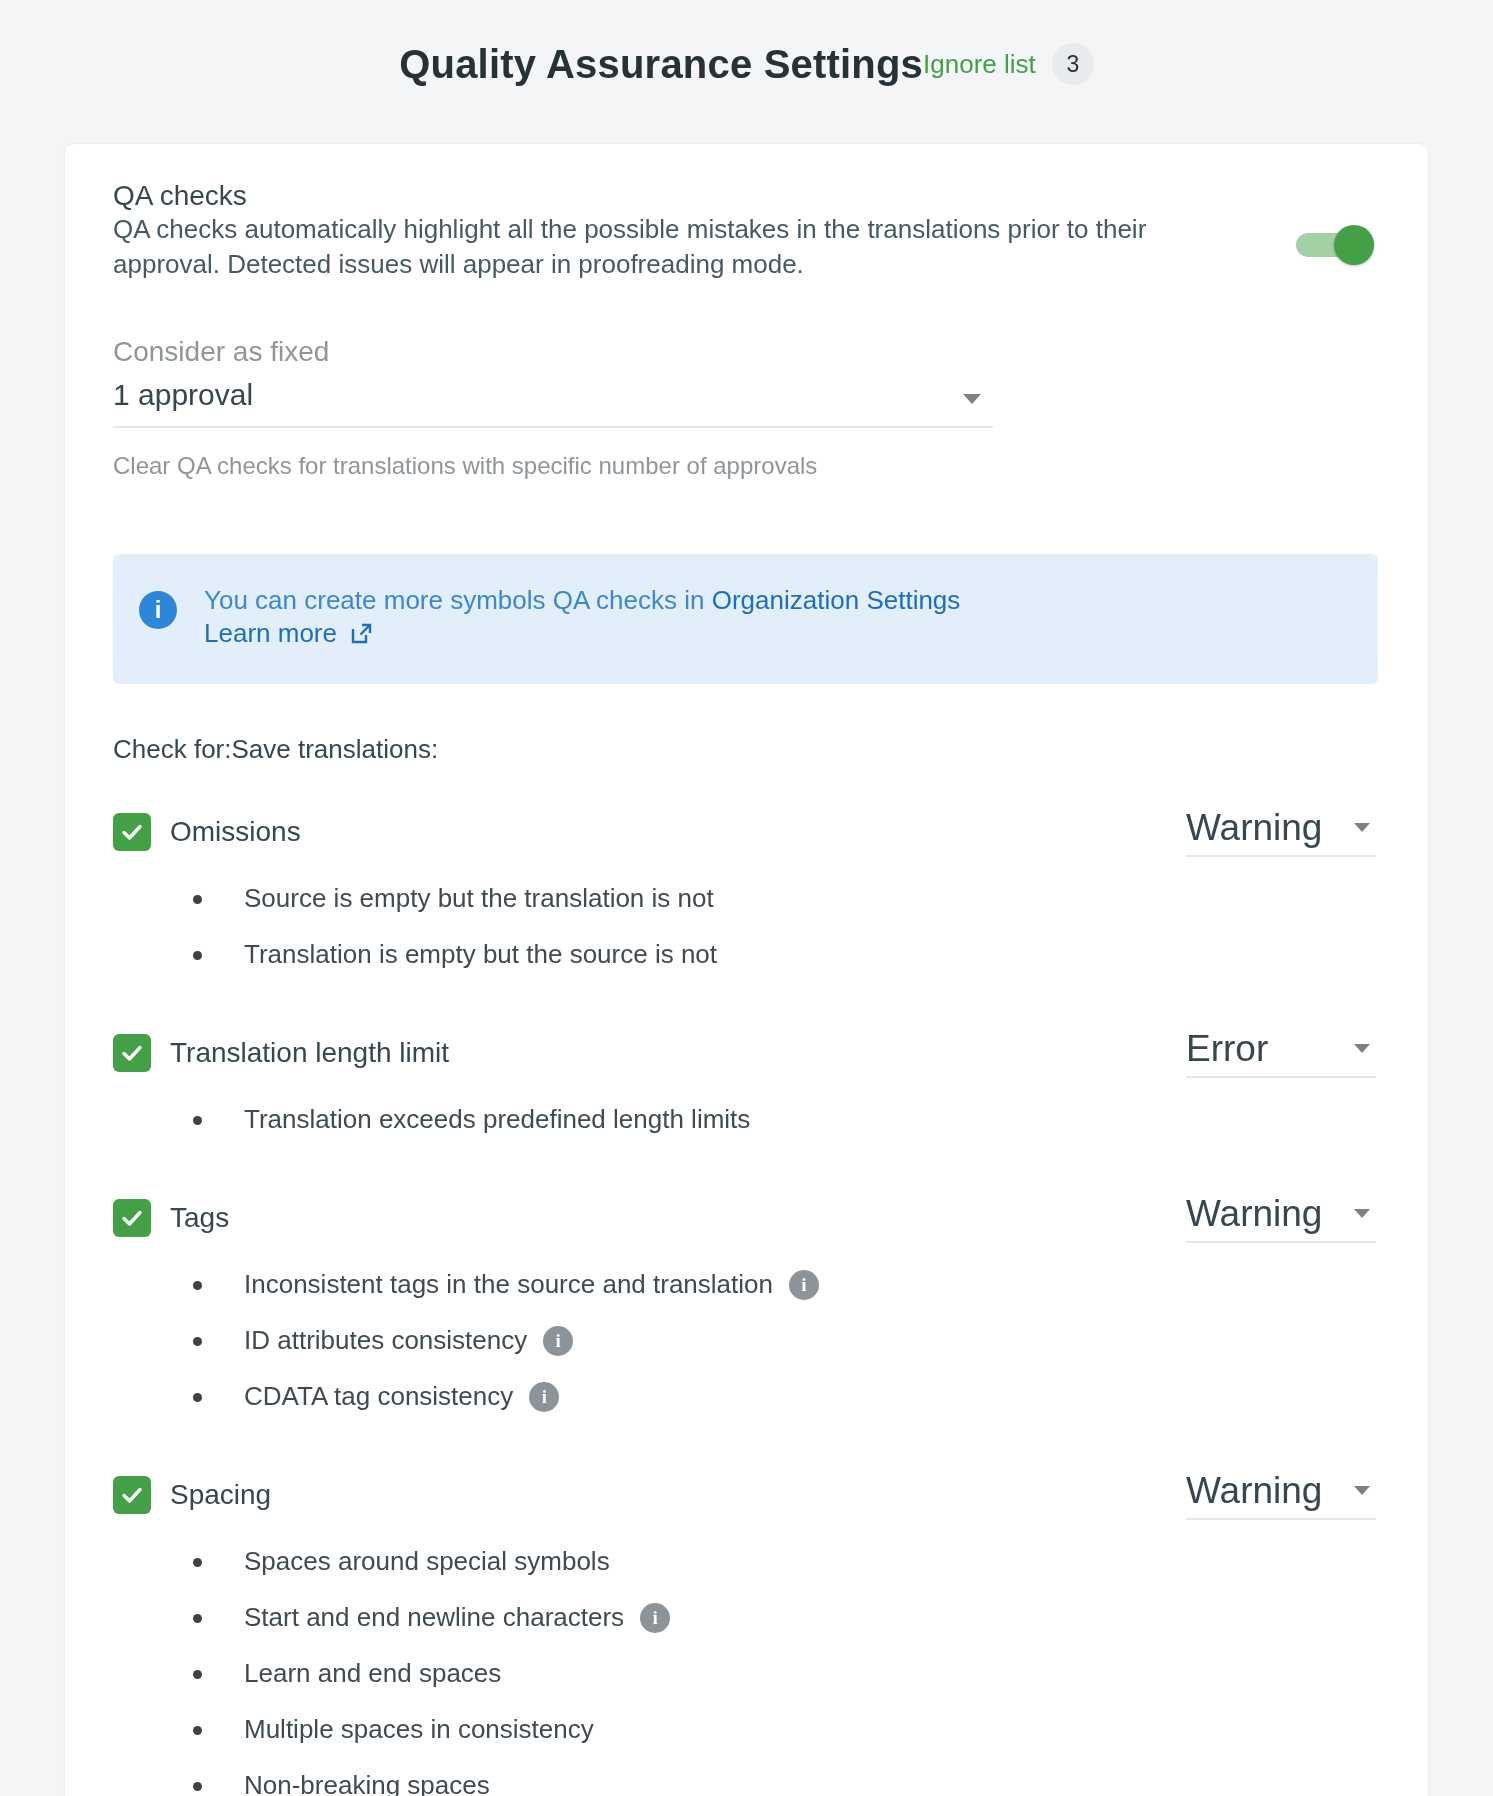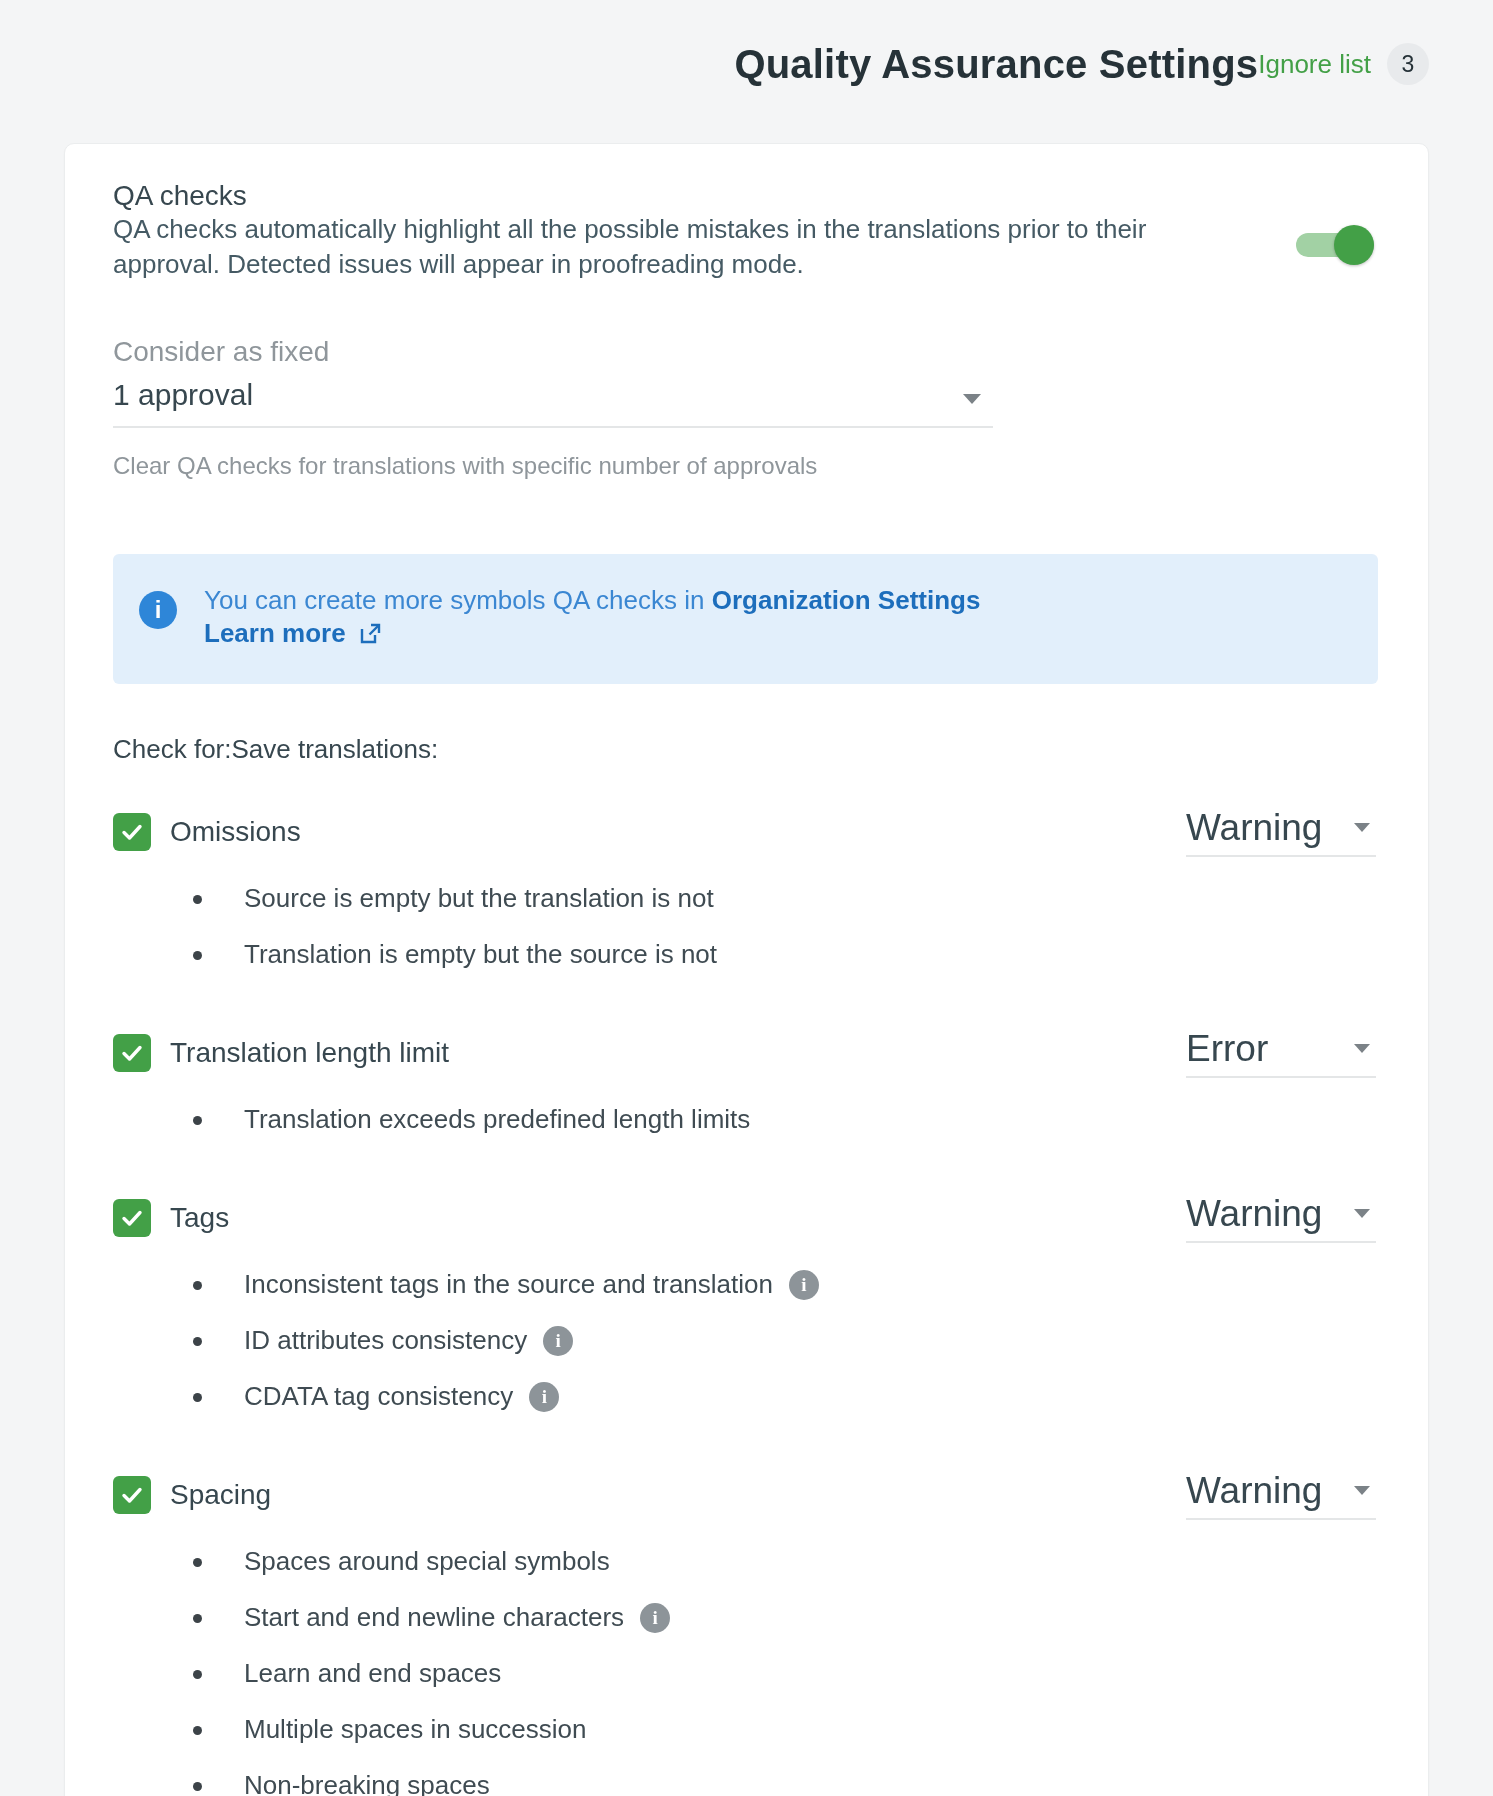--- a/index.html
+++ b/index.html
@@ -5,21 +5,21 @@
   * { margin: 0; padding: 0; box-sizing: border-box; }
   html, body {
     width: 1493px; height: 1796px; overflow: hidden;
     background: #f4f5f6;
     font-family: "Liberation Sans", sans-serif;
     color: #37474f;
   }
   .page { position: relative; width: 1493px; height: 1796px; padding: 36px 64px 0 64px; }
 
   
-  .page-header { display: flex; align-items: center; justify-content: flex-end; height: 56px; }
+  .page-header { display: flex; align-items: center; justify-content: center; height: 56px; }
   .page-title { font-size: 40px; font-weight: 700; color: #263238; letter-spacing: 0.2px; }
   .ignore-link { display: flex; align-items: center; cursor: pointer; }
   .ignore-label { font-size: 26px; color: #43a047; }
   .ignore-badge {
     margin-left: 16px; width: 42px; height: 42px; border-radius: 50%;
     background: #e8eaec; color: #263238; font-size: 23px;
     display: flex; align-items: center; justify-content: center;
   }
 
   
@@ -69,21 +69,21 @@
     margin-top: 74px; width: 1265px; border-radius: 6px;
     background: #e2effb; display: flex; align-items: flex-start;
     padding: 30px 30px 34px 26px;
   }
   .info-blue {
     flex: 0 0 auto; width: 38px; height: 38px; border-radius: 50%;
     background: #2e86d8; color: #ffffff; font-size: 24px; font-weight: 700;
     display: flex; align-items: center; justify-content: center; margin-top: 7px;
   }
   .banner-text { margin-left: 27px; font-size: 26px; line-height: 33px; color: #3b87d2; }
-  .banner-text b { color: #1d6ebc; font-weight: 700; }
+  .banner-text b { color: #1d6ebc; font-weight: 400; }
   .learn-row { display: inline-flex; align-items: center; cursor: pointer; }
   .learn-row b { color: #1d6ebc; }
   .ext-icon { margin-left: 12px; width: 24px; height: 24px; display: inline-block; }
   .ext-icon svg { display: block; }
 
   
   .cols-header { margin-top: 50px; display: flex; justify-content: flex-start; font-size: 26px; color: #37474f; }
 
   
   .check-section { margin-top: 40px; }
@@ -268,21 +268,21 @@
               <span>Spaces around special symbols</span>
             </li>
             <li>
               <span>Start and end newline characters</span>
               <span class="info-gray">i</span>
             </li>
             <li>
               <span>Learn and end spaces</span>
             </li>
             <li>
-              <span>Multiple spaces in succession</span>
+              <span>Multiple spaces in consistency</span>
             </li>
             <li>
               <span>Non-breaking spaces</span>
             </li>
           </ul>
   </section>
 </div>
 
   </div>
 </div>

